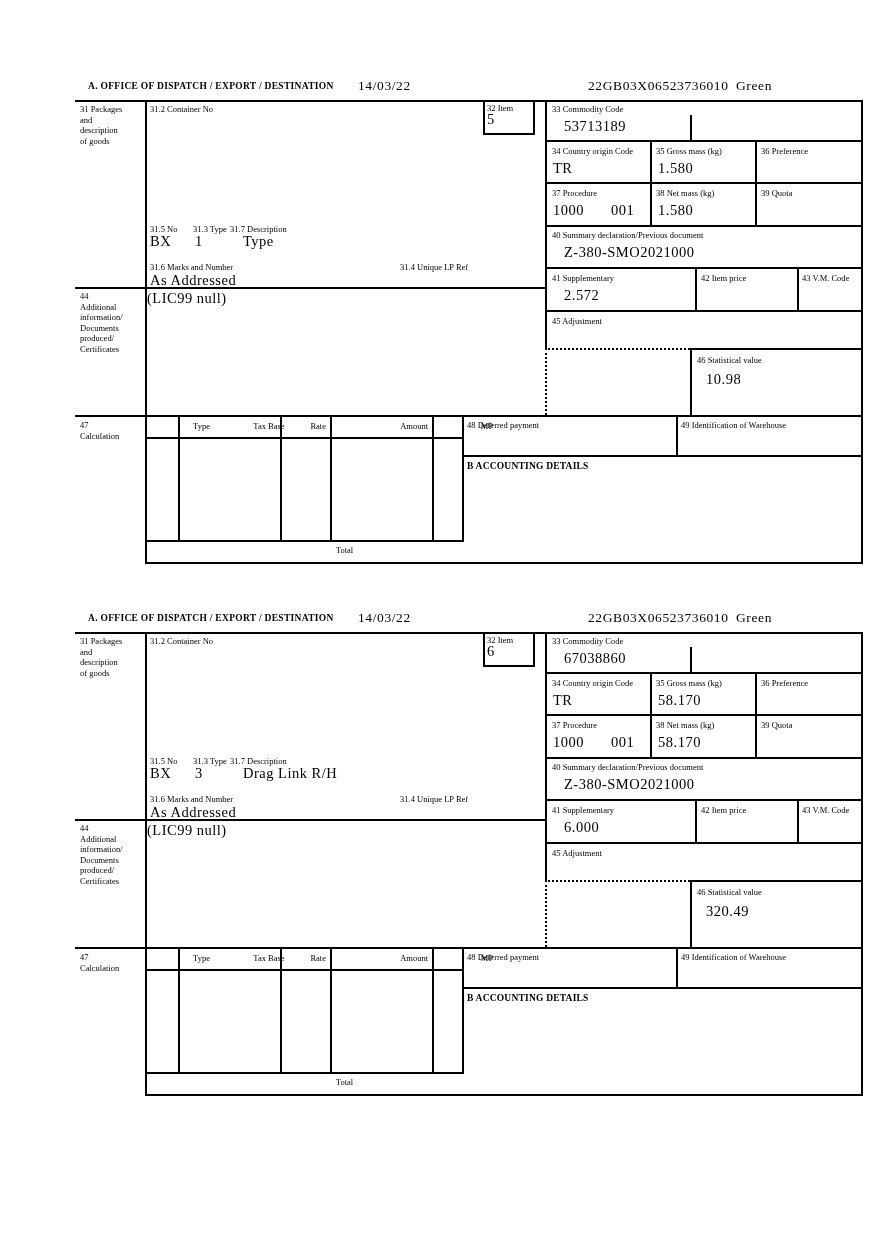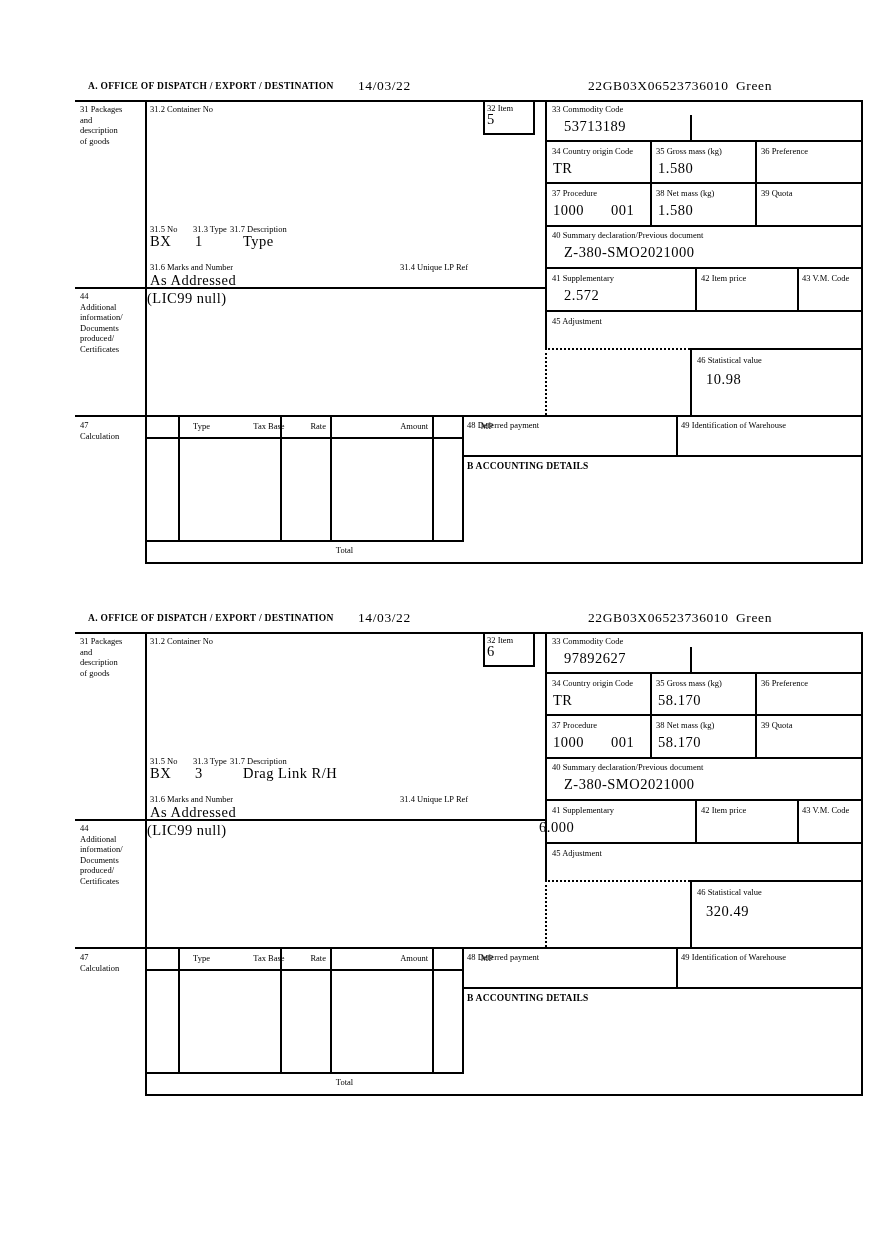--- a/index.html
+++ b/index.html
@@ -207,40 +207,40 @@
   <div class="val" style="left:120px;top:159px">3</div>
   <div class="val" style="left:168px;top:159px">Drag Link R/H</div>
 
   <div class="lbl" style="left:75px;top:187px">31.6 Marks and Number</div>
   <div class="lbl" style="left:325px;top:187px">31.4 Unique LP Ref</div>
   <div class="val" style="left:75px;top:198px">As Addressed</div>
 
   <div class="val" style="left:72px;top:216px">(LIC99 null)</div>
 
   <div class="lbl" style="left:477px;top:29px">33 Commodity Code</div>
-  <div class="val" style="left:489px;top:44px">97892627</div>
+  <div class="val" style="left:489px;top:44px">67038860</div>
 
   <div class="lbl" style="left:477px;top:71px">34 Country origin Code</div>
   <div class="val" style="left:478px;top:86px">TR</div>
   <div class="lbl" style="left:581px;top:71px">35 Gross mass (kg)</div>
   <div class="val" style="left:583px;top:86px">58.170</div>
   <div class="lbl" style="left:686px;top:71px">36 Preference</div>
 
   <div class="lbl" style="left:477px;top:113px">37 Procedure</div>
   <div class="val" style="left:478px;top:128px">1000</div>
   <div class="val" style="left:536px;top:128px">001</div>
   <div class="lbl" style="left:581px;top:113px">38 Net mass (kg)</div>
   <div class="val" style="left:583px;top:128px">58.170</div>
   <div class="lbl" style="left:686px;top:113px">39 Quota</div>
 
   <div class="lbl" style="left:477px;top:155px">40 Summary declaration/Previous document</div>
   <div class="val" style="left:489px;top:170px">Z-380-SMO2021000</div>
 
   <div class="lbl" style="left:477px;top:198px">41 Supplementary</div>
-  <div class="val" style="left:464px;top:213px">6.000</div>
+  <div class="val" style="left:489px;top:213px">6.000</div>
   <div class="lbl" style="left:626px;top:198px">42 Item price</div>
   <div class="lbl" style="left:727px;top:198px">43 V.M. Code</div>
 
   <div class="lbl" style="left:477px;top:241px">45 Adjustment</div>
 
   <div class="lbl" style="left:622px;top:280px">46 Statistical value</div>
   <div class="val" style="left:631px;top:297px">320.49</div>
 
   <div class="lbl ctr" style="left:70px;top:346px;width:33px">Type</div>
   <div class="lbl ctr" style="left:103px;top:346px;width:102px">Tax Base</div>

